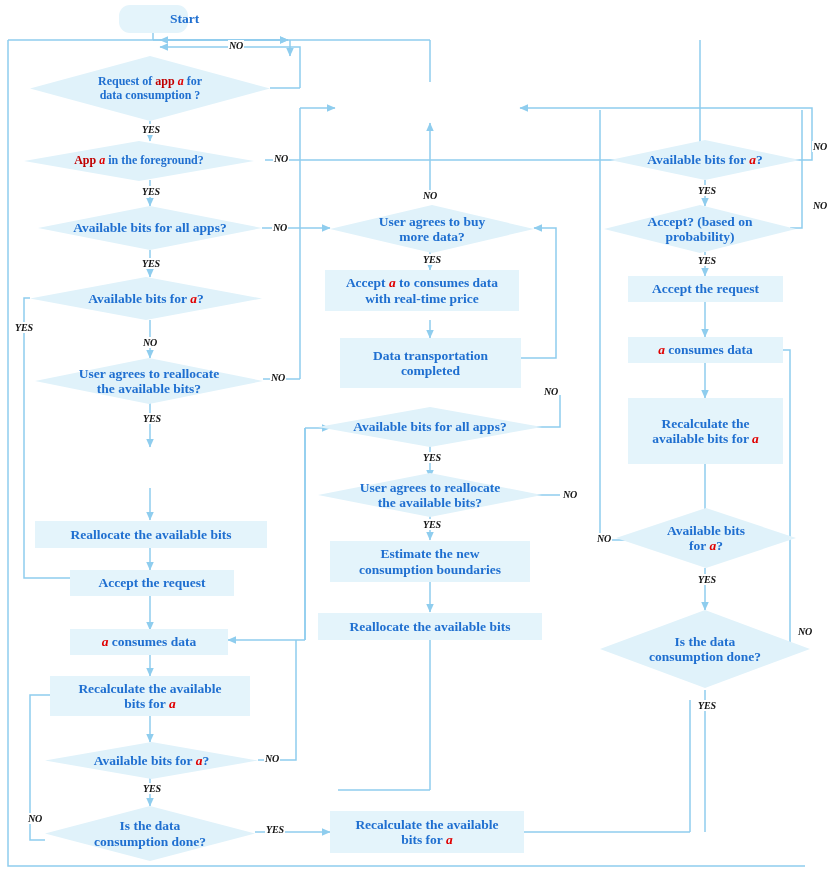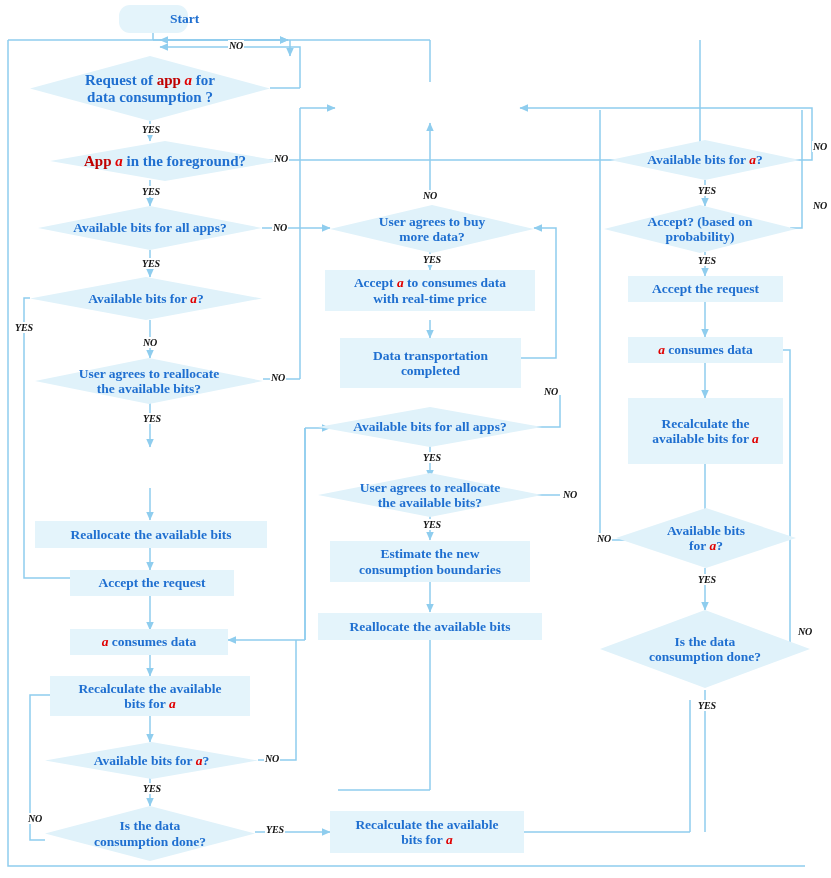--- a/index.html
+++ b/index.html
@@ -15,21 +15,21 @@
   .diamond .dshape{position:absolute;left:0;top:0;width:100%;height:100%;background:#E0F2FA;
      clip-path:polygon(50% 0%,100% 50%,50% 100%,0% 50%);}
   .diamond .dtxt{position:relative;z-index:2;width:100%;padding:0 4px;box-sizing:border-box;}
   .rect .rtxt, .round .rtxt{position:relative;z-index:2;width:100%;padding:0 3px;box-sizing:border-box;}
   .em{color:#E00000;font-style:italic;}
   .emb{color:#C00000;font-style:normal;}
   .lbl{position:absolute;font-family:"Liberation Serif", serif;font-style:italic;font-weight:bold;
        color:#101010;font-size:10px;letter-spacing:-0.2px;white-space:nowrap;z-index:6;
        background:#ffffff;padding:0 1px;}
   .t13{font-size:13.5px;}
-  .t14{font-size:15px;}
+  .t14{font-size:12px;}
 </style>
 </head>
 <body>
 
 <div id="canvas">
 
   <svg class="wires" viewBox="0 0 831 878">
     <defs>
       <marker id="ar" markerWidth="7" markerHeight="7" refX="5.6" refY="3" orient="auto">
         <path d="M0,0.4 L6,3 L0,5.6 z" fill="#8FCDEE"></path>
@@ -152,21 +152,21 @@
   </div>
 
   <div class="node diamond t14" style="left:30px;top:56px;width:240px;height:65px;">
     <div class="dshape"></div>
     <div class="dtxt">
       <span>Request of </span><span class="emb">app</span><span> </span><span class="em">a</span><span> for</span><br>
       <span>data consumption ?</span>
     </div>
   </div>
 
-  <div class="node diamond t14" style="left:50px;top:141px;width:230px;height:40px;">
+  <div class="node diamond t14" style="left:24px;top:141px;width:230px;height:40px;">
     <div class="dshape"></div>
     <div class="dtxt">
       <span class="emb">App</span>
       <span class="em">a</span>
       <span>in the foreground?</span>
     </div>
   </div>
 
   <div class="node diamond t13" style="left:38px;top:206px;width:224px;height:44px;">
     <div class="dshape"></div>
@@ -223,21 +223,21 @@
   </div>
 
 
   <div class="node diamond t13" style="left:330px;top:205px;width:204px;height:48px;">
     <div class="dshape"></div>
     <div class="dtxt">
       <span>User agrees to buy</span><br><span>more data?</span>
     </div>
   </div>
 
-  <div class="node rect t13" style="left:325px;top:270px;width:210px;height:41px;">
+  <div class="node rect t13" style="left:325px;top:270px;width:194px;height:41px;">
     <div class="rtxt">
       <span>Accept </span><span class="em">a</span><span> to consumes data</span><br><span>with real-time price</span>
     </div>
   </div>
 
   <div class="node rect t13" style="left:340px;top:338px;width:181px;height:50px;">
     <div class="rtxt">
       <span>Data transportation</span><br><span>completed</span>
     </div>
   </div>

